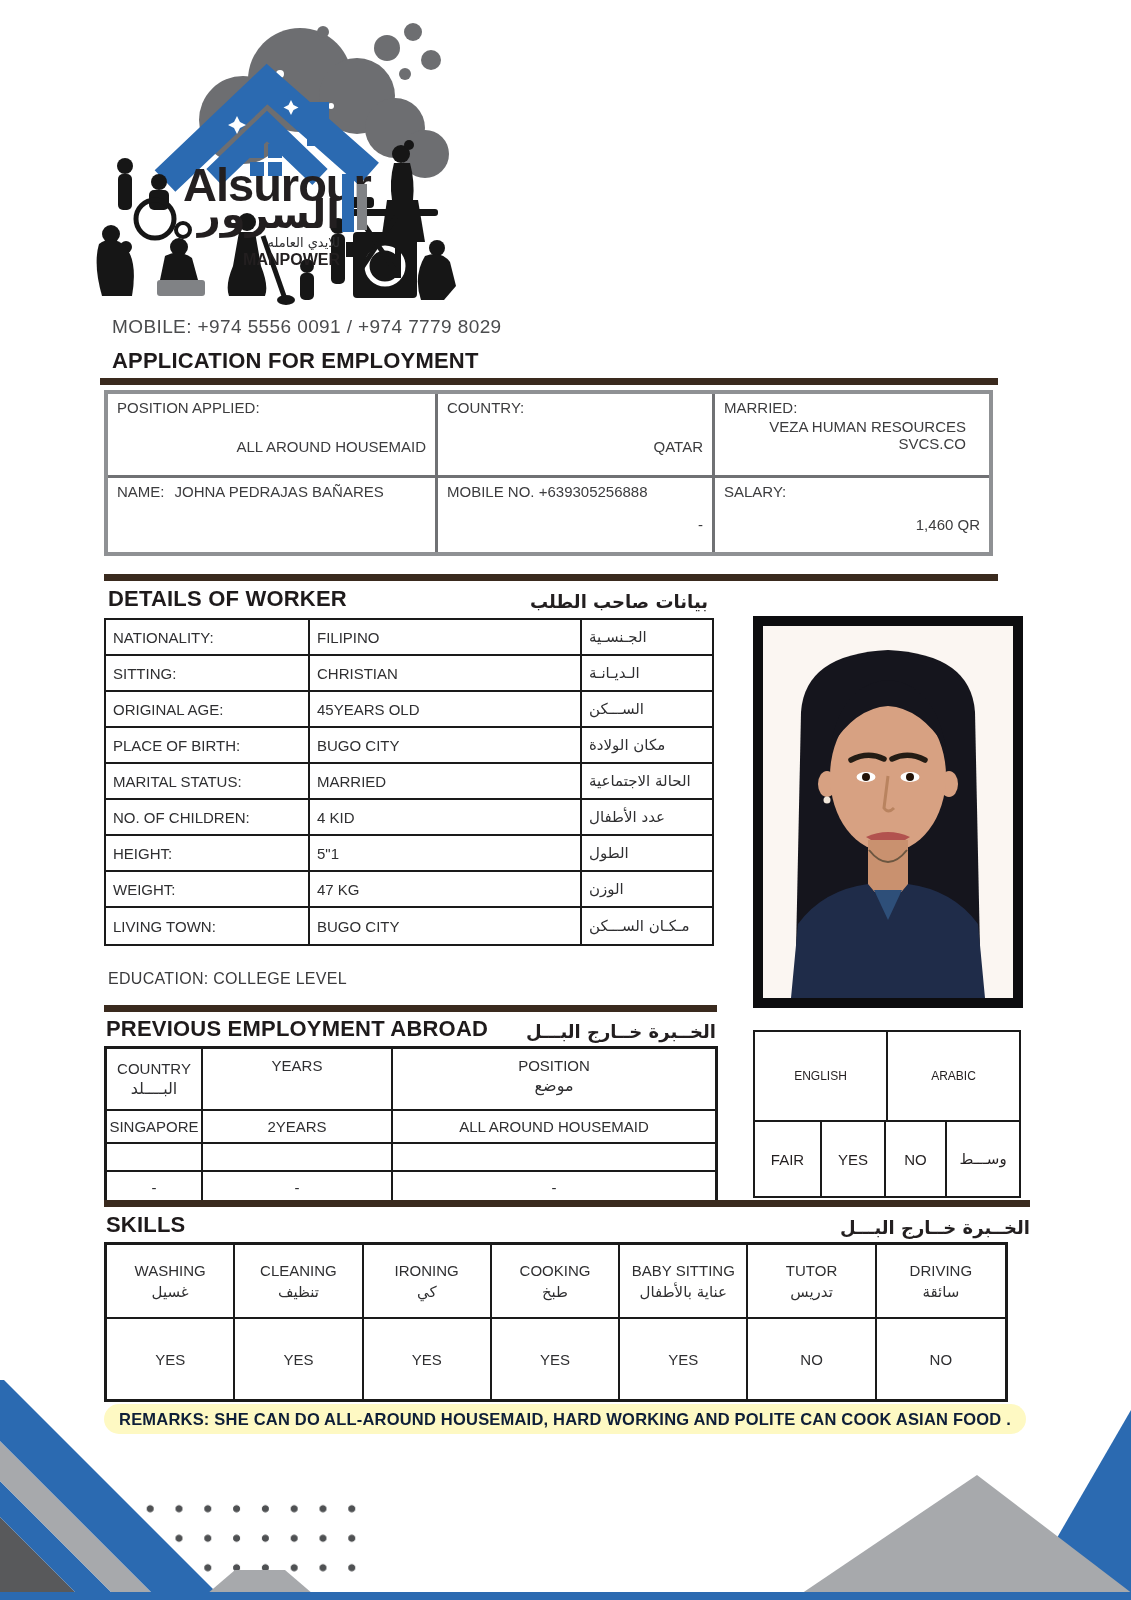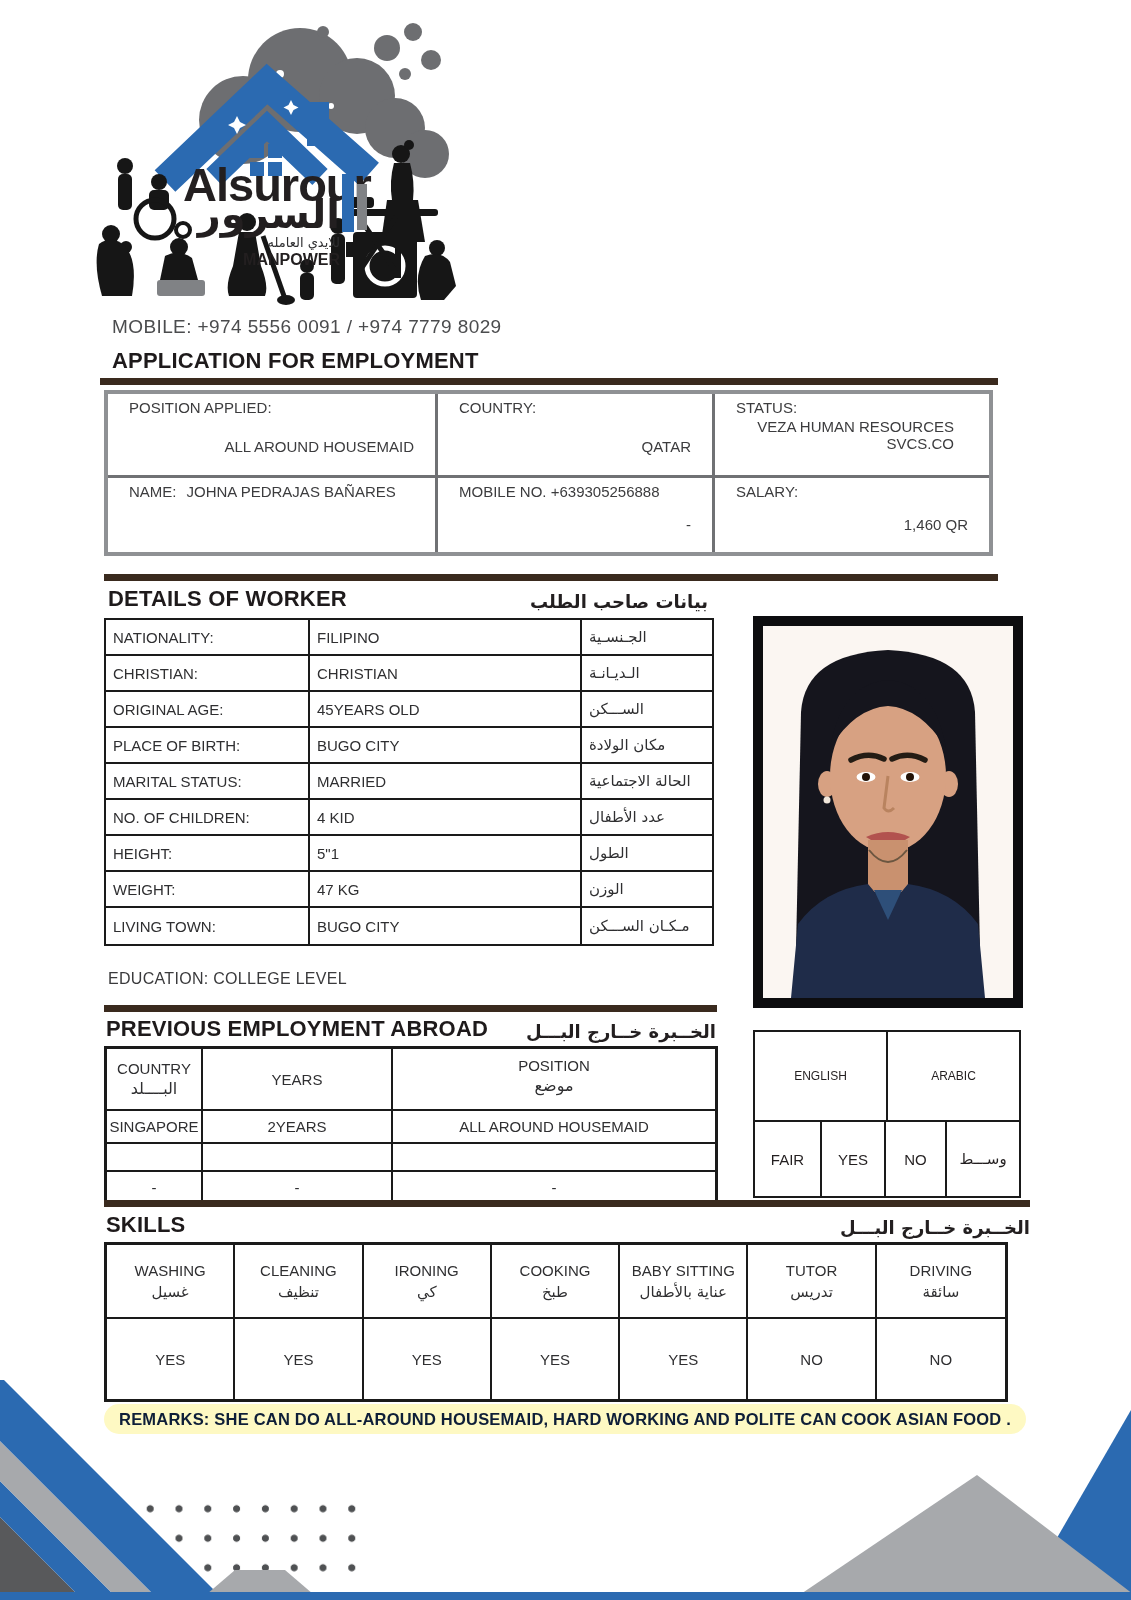--- a/index.html
+++ b/index.html
@@ -11,21 +11,21 @@
   .ar{font-family:"DejaVu Sans",sans-serif;direction:rtl;}
   .head-row{position:absolute;display:flex;justify-content:space-between;align-items:flex-end;}
   .head-ar{font-family:"DejaVu Sans",sans-serif;font-size:18px;font-weight:bold;direction:rtl;}
 
   
   .mobile-line{position:absolute;left:112px;top:316px;font-size:19px;color:#4b4c4e;letter-spacing:0.4px;}
 
   
   .app-table{position:absolute;left:104px;top:390px;width:881px;border:4px solid #8f9194;
              display:grid;grid-template-columns:330px 277px 274px;grid-template-rows:84px 74px;}
-  .app-table>div{border-right:3px solid #707174;border-bottom:3px solid #707174;padding:5px 21px;font-size:15px;color:#3c3c3e;position:relative;}
+  .app-table>div{border-right:3px solid #707174;border-bottom:3px solid #707174;padding:5px 9px;font-size:15px;color:#3c3c3e;position:relative;}
   .app-table>div:nth-child(3n){border-right:none;}
   .app-table>div:nth-child(n+4){border-bottom:none;}
   .app-val{text-align:right;font-size:15px;color:#3c3c3e;}
   .inline-pair{display:flex;gap:10px;}
 
   
   .det-table{position:absolute;left:104px;top:618px;width:606px;border:2px solid #1a1a1a;
              display:grid;grid-template-columns:204px 272px 1fr;grid-auto-rows:36px;}
   .det-table>div{border-right:2px solid #1a1a1a;border-bottom:2px solid #1a1a1a;
                  display:flex;align-items:center;font-size:15px;color:#2f2f31;padding-left:7px;}
@@ -187,21 +187,21 @@
   <div class="app-table">
     <div>
       <span>POSITION APPLIED:</span>
       <div class="app-val" style="margin-top:22px;">ALL AROUND HOUSEMAID</div>
     </div>
     <div>
       <span>COUNTRY:</span>
       <div class="app-val" style="margin-top:22px;">QATAR</div>
     </div>
     <div>
-      <span>STATUS:</span>
+      <span>MARRIED:</span>
       <div class="app-val" style="margin-top:2px;padding:0 14px;">VEZA HUMAN RESOURCES SVCS.CO</div>
     </div>
     <div>
       <div class="inline-pair">
         <span>NAME:</span>
         <span>JOHNA PEDRAJAS BAÑARES</span>
       </div>
     </div>
     <div>
       <span>MOBILE NO. +639305256888</span>
@@ -216,21 +216,21 @@
   <div class="rule" style="left:104px;top:574px;width:894px;"></div>
   <div class="head-row" style="left:108px;top:586px;width:600px;">
     <span class="sec-title">DETAILS OF WORKER</span>
     <span class="head-ar">بيانات صاحب الطلب</span>
   </div>
 
   <div class="det-table">
     <div>NATIONALITY:</div>
     <div>FILIPINO</div>
     <div class="ar det-ar">الجـنسـية</div>
-    <div>CHRISTIAN:</div>
+    <div>SITTING:</div>
     <div>CHRISTIAN</div>
     <div class="ar det-ar">الـديـانـة</div>
     <div>ORIGINAL AGE:</div>
     <div>45YEARS OLD</div>
     <div class="ar det-ar">الســـكن</div>
     <div>PLACE OF BIRTH:</div>
     <div>BUGO CITY</div>
     <div class="ar det-ar">مكان الولادة</div>
     <div>MARITAL STATUS:</div>
     <div>MARRIED</div>
@@ -279,21 +279,21 @@
   <div class="head-row" style="left:106px;top:1016px;width:610px;">
     <span class="sec-title">PREVIOUS EMPLOYMENT ABROAD</span>
     <span class="head-ar">الخــبرة خــارج البـــل</span>
   </div>
 
   <div class="prev-table">
     <div class="prev-hdr">
       <span>COUNTRY</span>
       <span class="ar">البــــلد</span>
     </div>
-    <div class="prev-hdr" style="justify-content:flex-start;padding-top:22px;">
+    <div class="prev-hdr" style="justify-content:flex-start;padding-top:8px;">
       <span>YEARS</span>
     </div>
     <div class="prev-hdr" style="justify-content:flex-start;padding-top:8px;">
       <span>POSITION</span>
       <span class="ar">موضع</span>
     </div>
     <div>SINGAPORE</div>
     <div>2YEARS</div>
     <div>ALL AROUND HOUSEMAID</div>
     <div></div>

